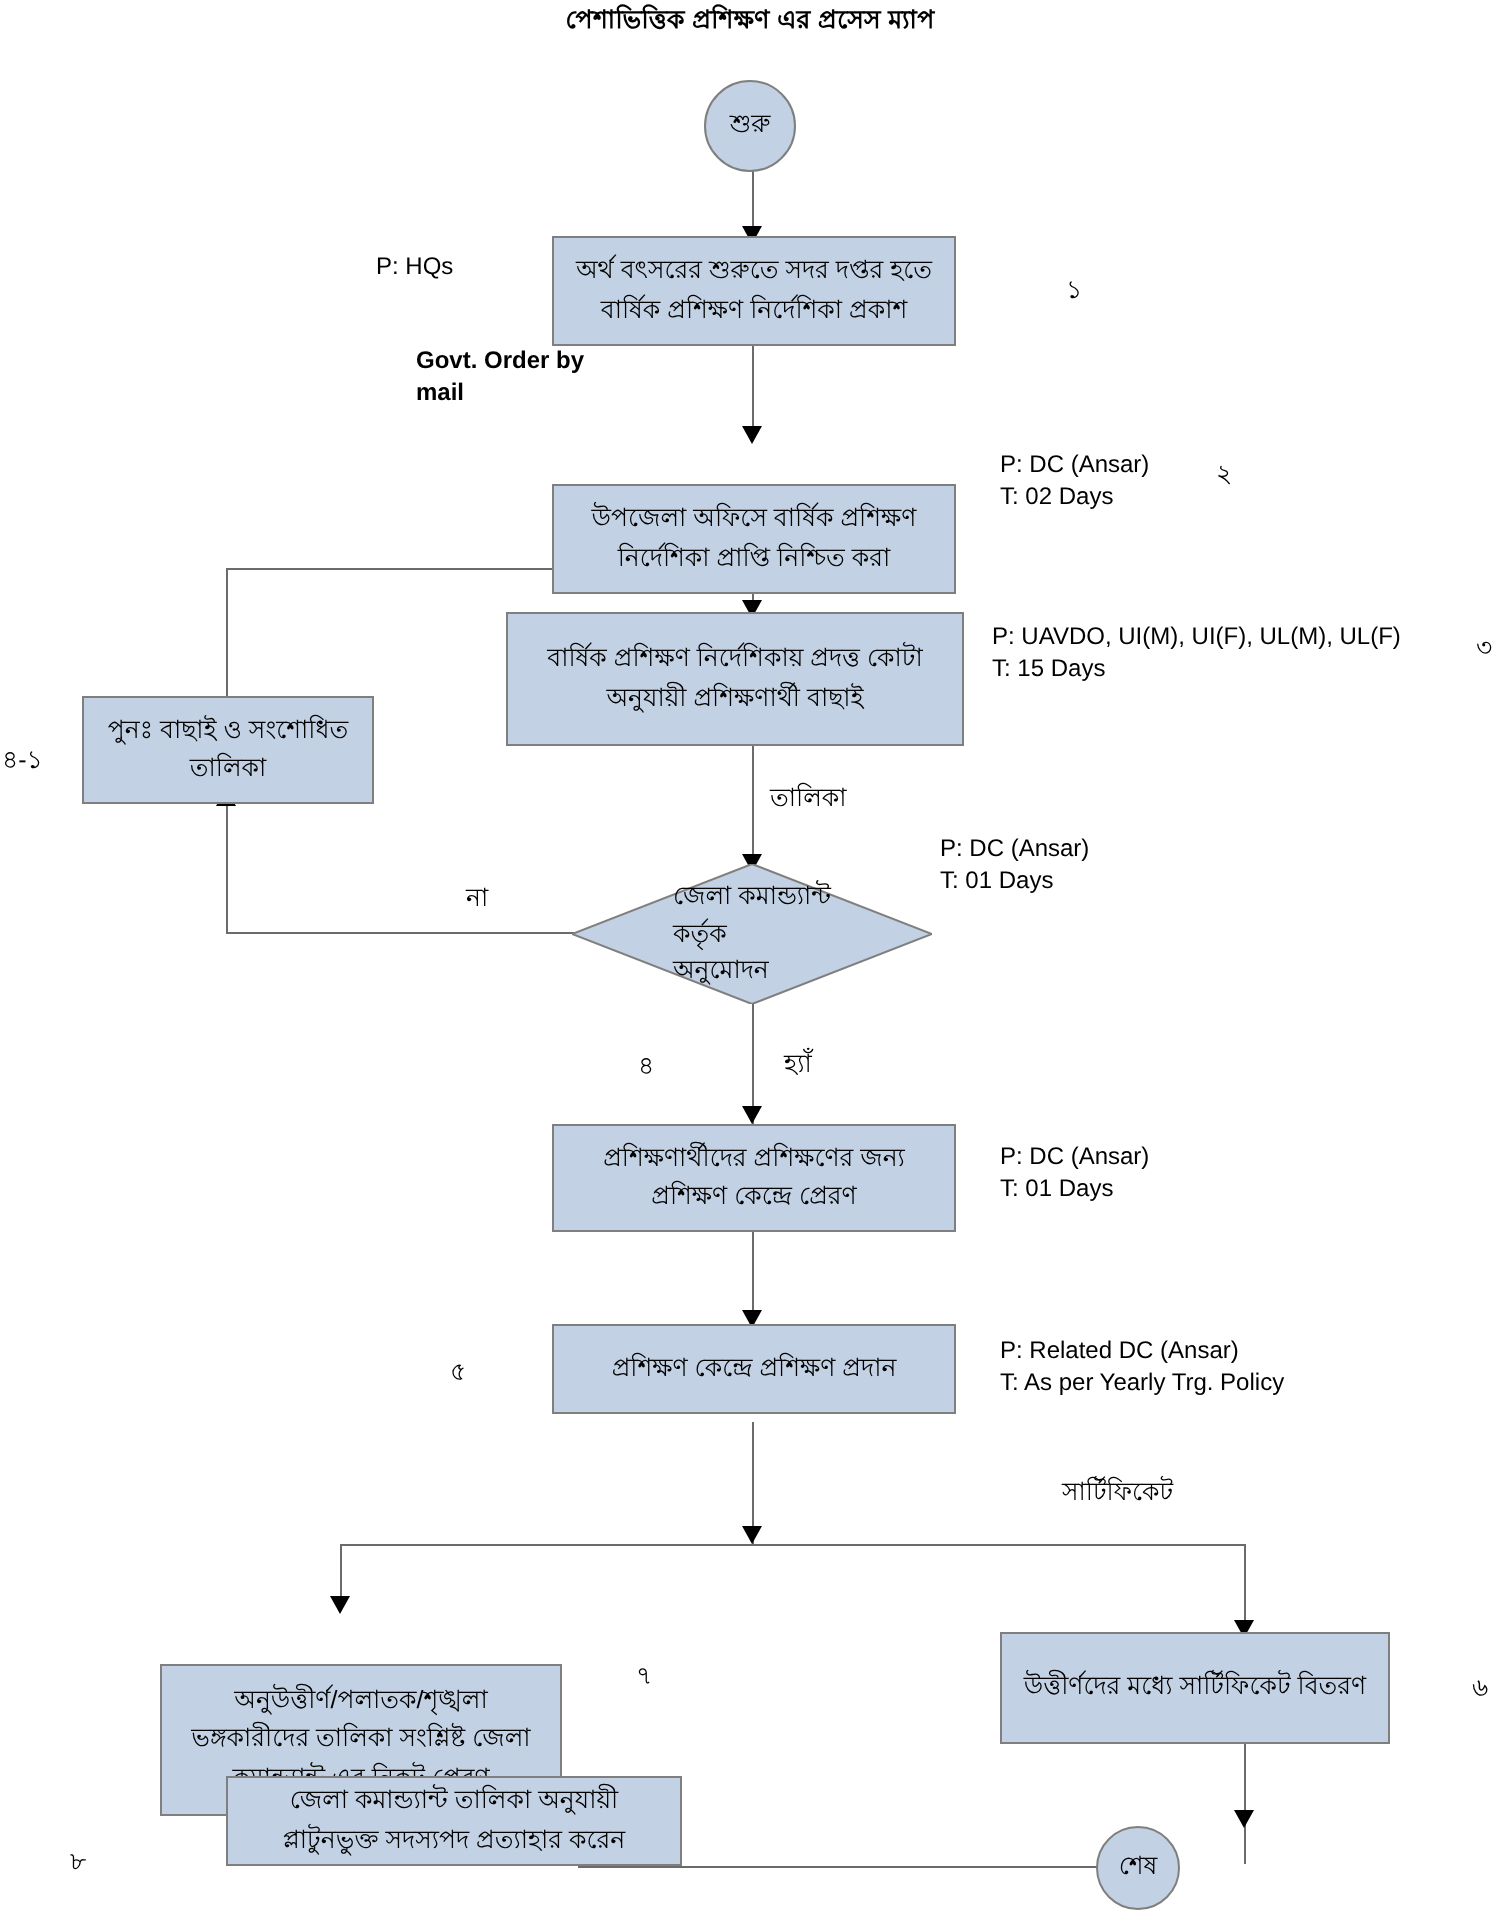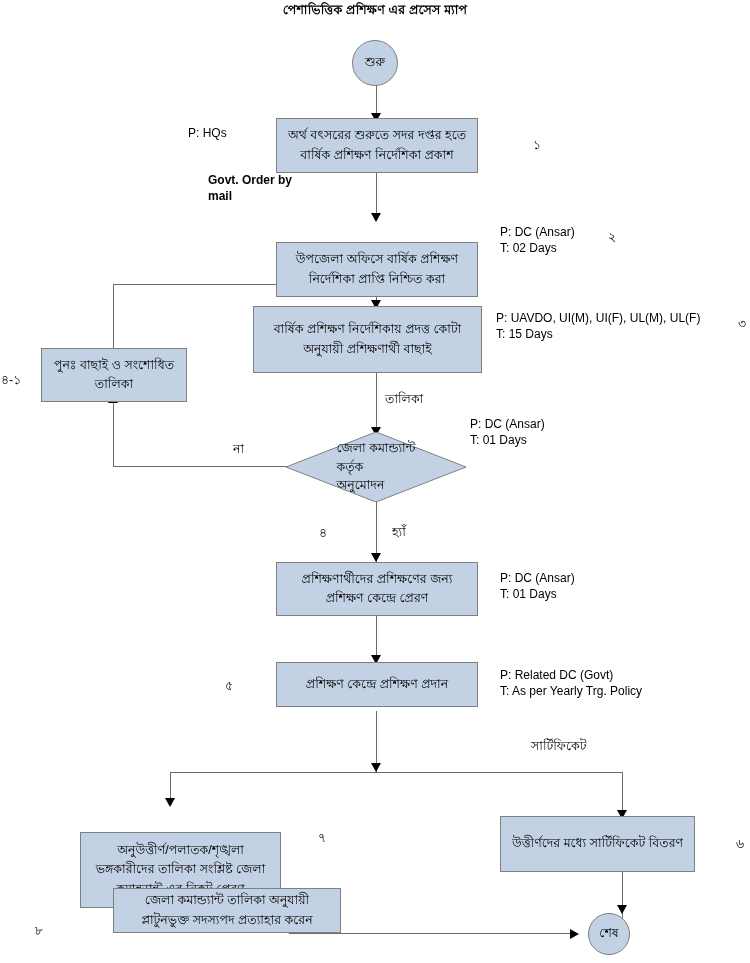--- a/index.html
+++ b/index.html
@@ -207,34 +207,34 @@
 
   <div class="box" style="left:80px; top:832px; width:201px; height:76px;">অনুউত্তীর্ণ/পলাতক/শৃঙ্খলা
 ভঙ্গকারীদের তালিকা সংশ্লিষ্ট  জেলা
 কমান্ড্যান্ট এর নিকট প্রেরণ</div>
 
   <div class="box" style="left:500px; top:816px; width:195px; height:56px;text-align:center;">উত্তীর্ণদের মধ্যে সার্টিফিকেট বিতরণ</div>
 
   <div class="box" style="left:73px; top:888px; width:228px; height:45px;margin-left:40px;">জেলা কমান্ড্যান্ট তালিকা অনুযায়ী
 প্লাটুনভুক্ত সদস্যপদ প্রত্যাহার করেন</div>
 
-  <div class="terminator" style="left:588px; top:913px; width:42px; height:42px;">শেষ</div>
+  <div class="terminator" style="left:548px; top:913px; width:42px; height:42px;">শেষ</div>
 
   <div class="ann" style="left:188px; top:125px;">P: HQs</div>
   <div class="ann ann-bold" style="left:208px; top:172px;">Govt. Order by
 mail</div>
   <div class="ann" style="left:500px; top:224px;">P: DC (Ansar)
 T: 02 Days</div>
   <div class="ann" style="left:496px; top:310px;">P: UAVDO, UI(M), UI(F), UL(M), UL(F)
 T: 15 Days</div>
   <div class="ann" style="left:470px; top:416px;">P: DC (Ansar)
 T: 01 Days</div>
   <div class="ann" style="left:500px; top:570px;">P: DC (Ansar)
 T: 01 Days</div>
-  <div class="ann" style="left:500px; top:667px;">P: Related DC (Govt)
+  <div class="ann" style="left:500px; top:667px;">P: Related DC (Ansar)
 T: As per Yearly Trg. Policy</div>
 
   <div class="edge-label" style="left:383px; top:390px;">তালিকা</div>
   <div class="edge-label" style="left:231px; top:440px;">না</div>
   <div class="edge-label" style="left:366px; top:523px;margin-left:24px;">হ্যাঁ</div>
   <div class="edge-label" style="left:529px; top:737px;">সার্টিফিকেট</div>
 
   <div class="bn" style="left:533px; top:136px;">১</div>
   <div class="bn" style="left:608px; top:228px;">২</div>
   <div class="bn" style="left:738px; top:315px;">৩</div>

